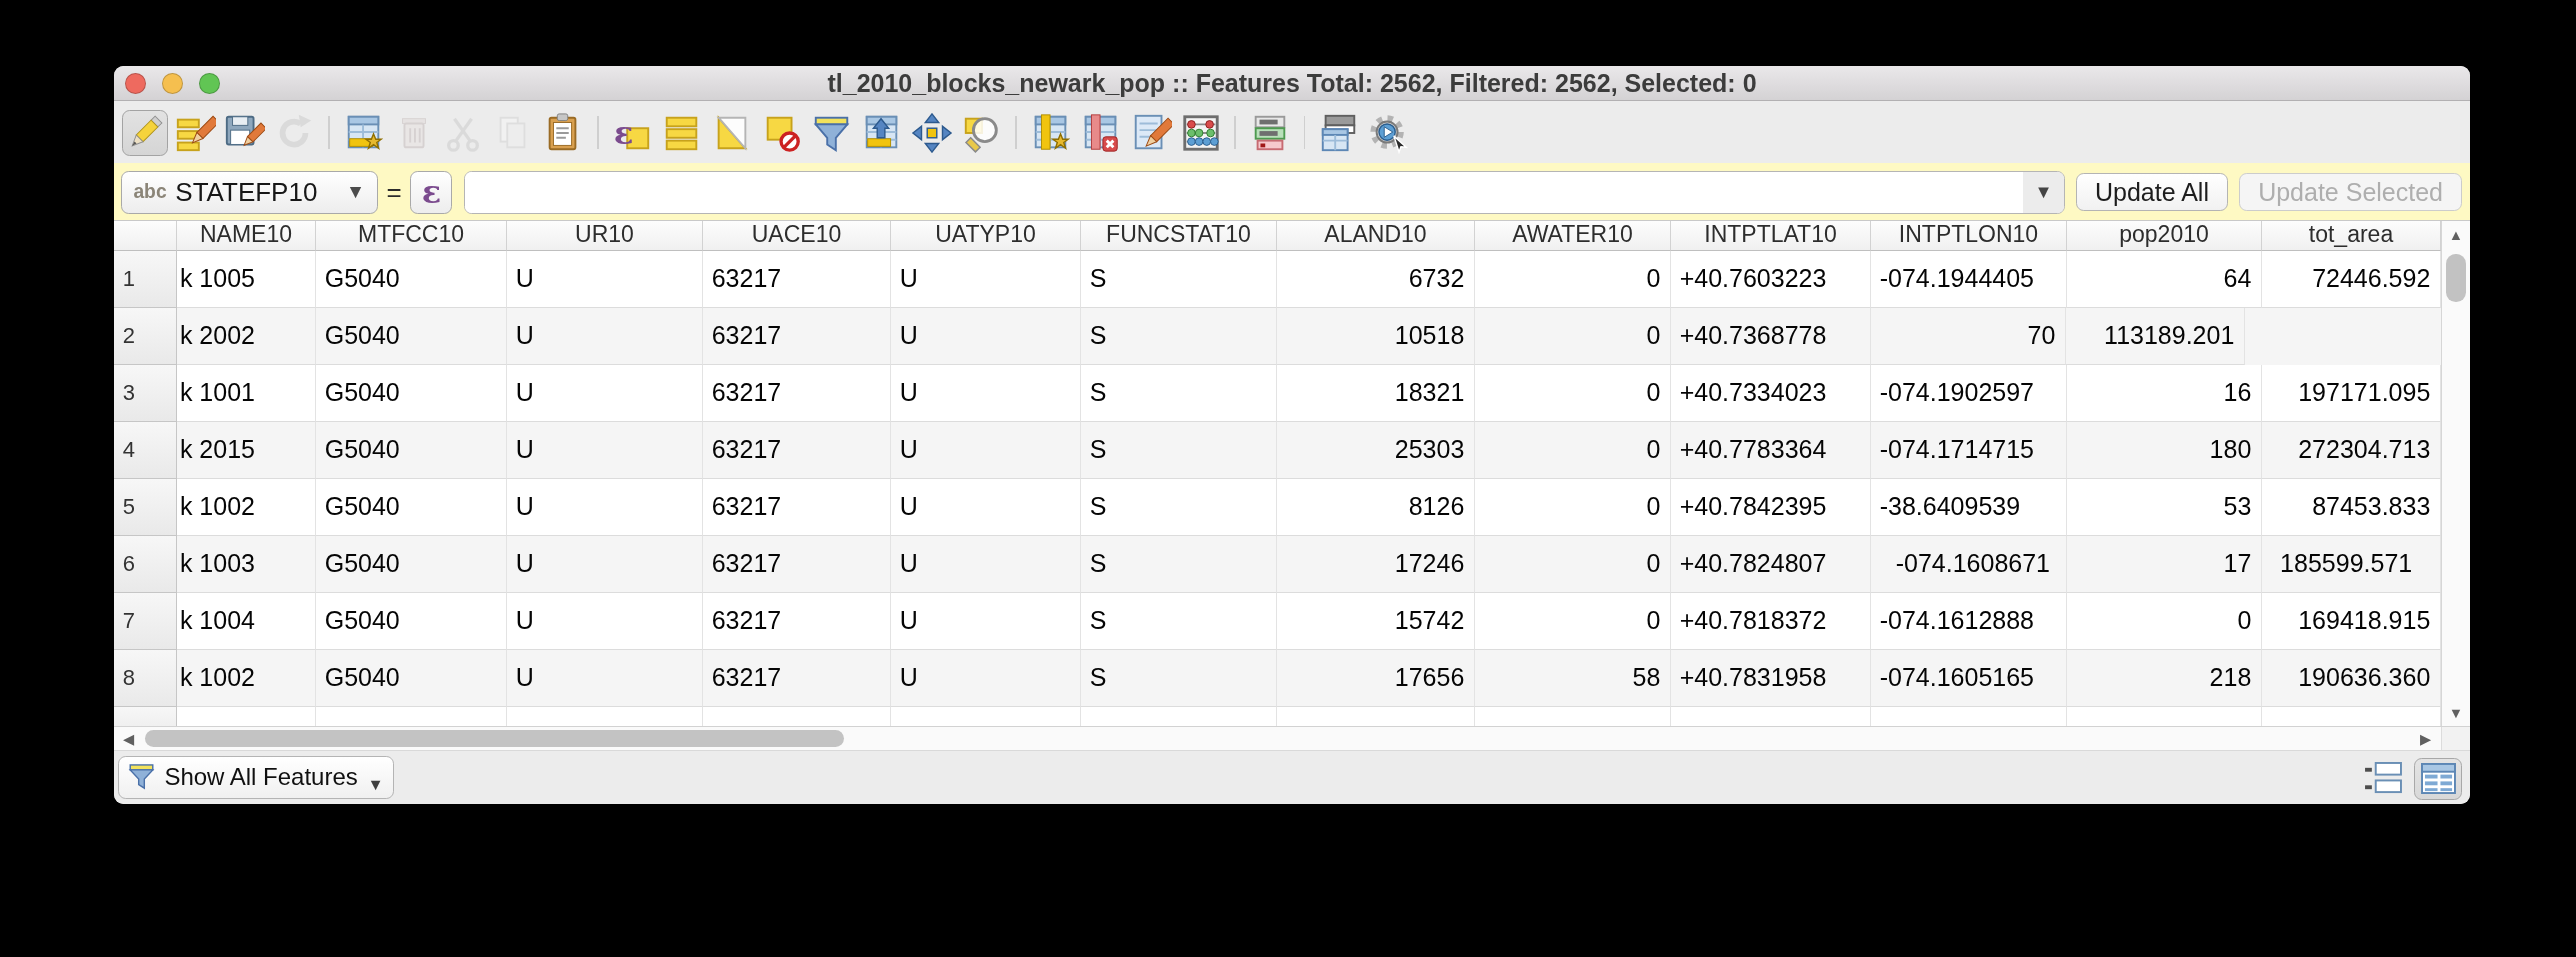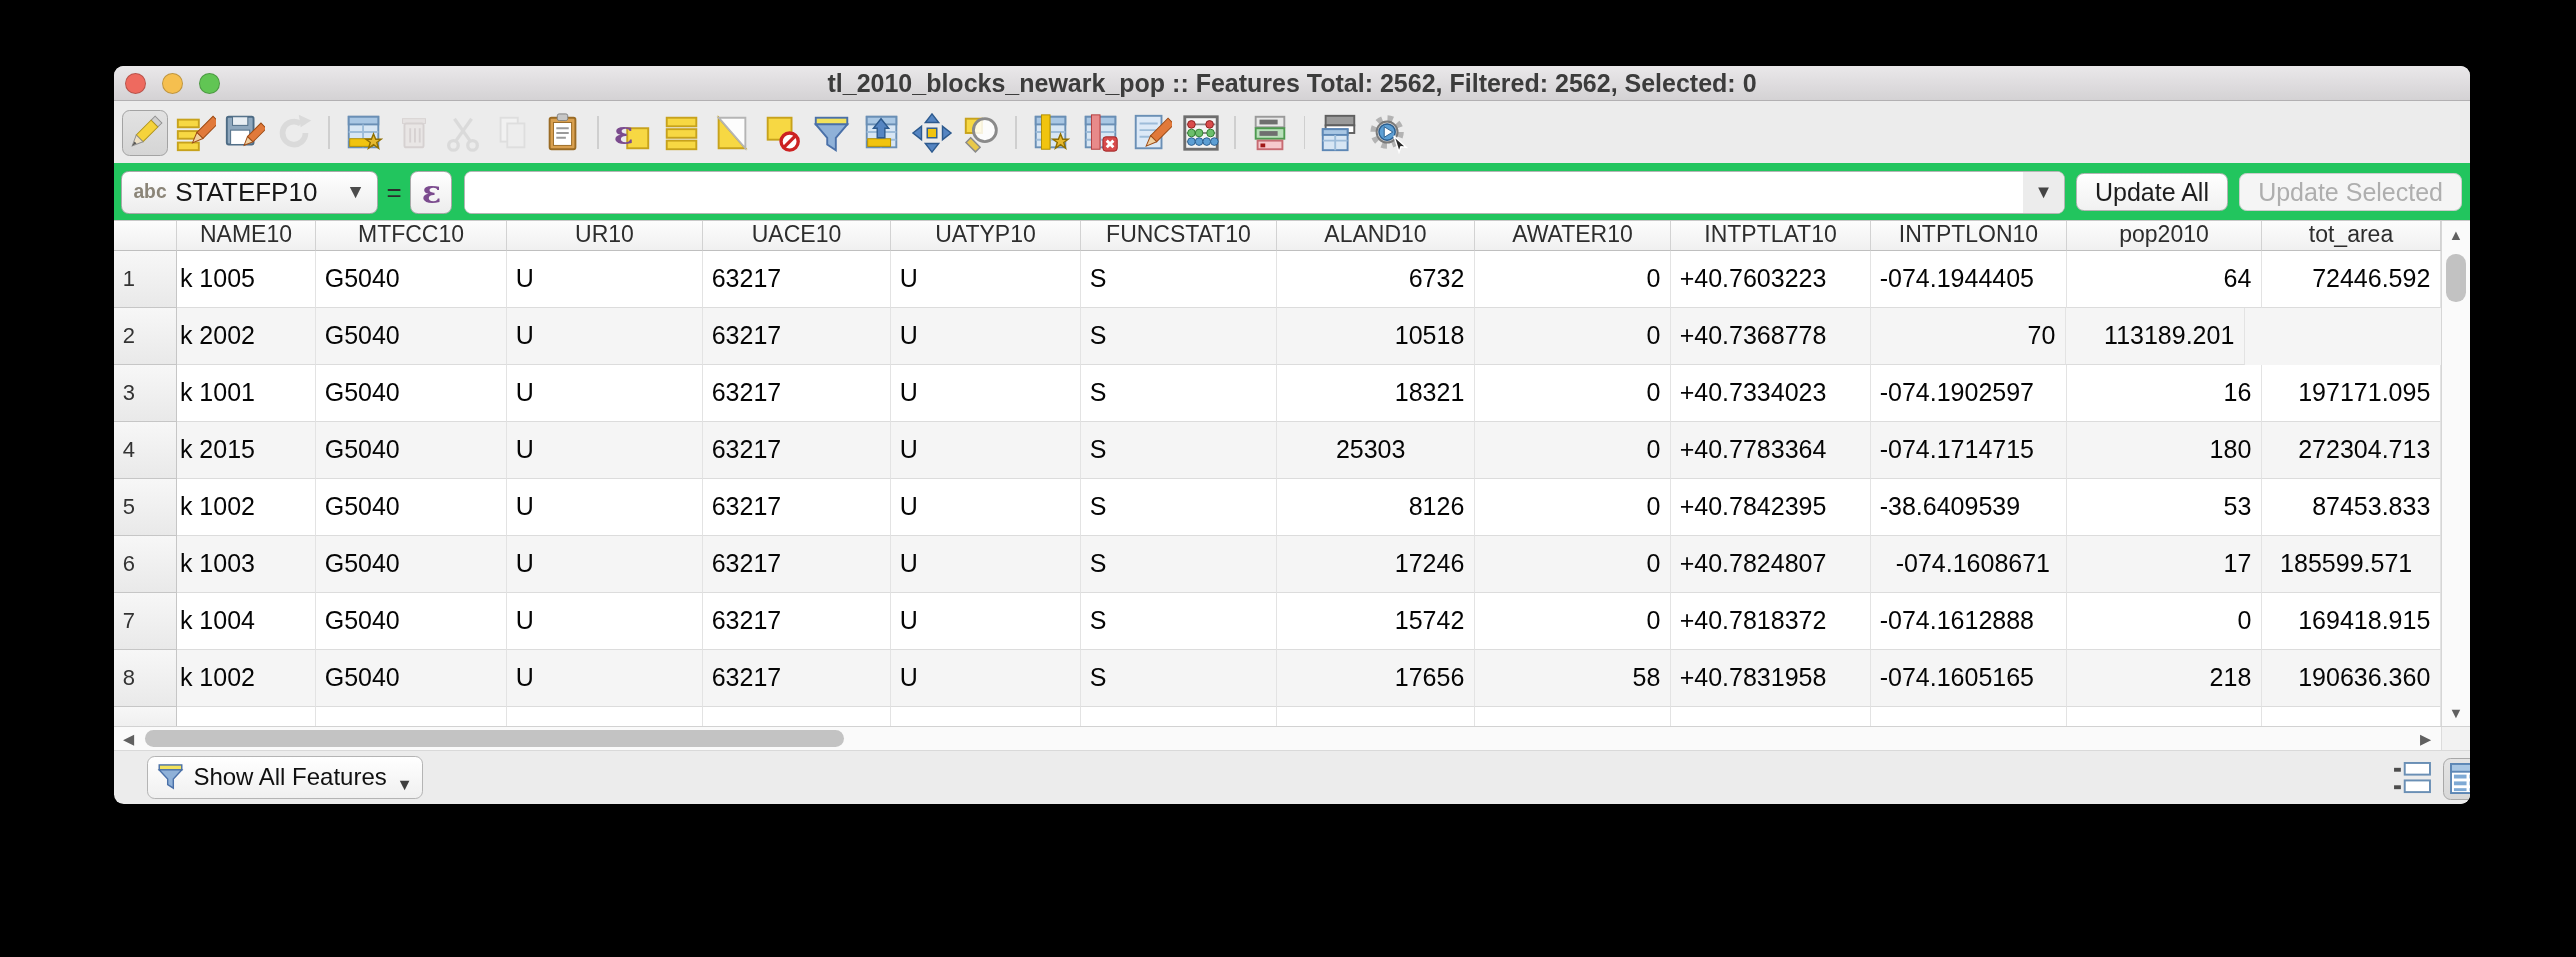--- a/index.html
+++ b/index.html
@@ -24,21 +24,21 @@
   .toolbar { position:absolute; left:0; top:36px; width:100%; height:61px;
              display:flex; align-items:center; padding-left:7.7px; gap:3.9px; background:#ececec; }
   .tbtn { width:46px; height:46px; display:flex; align-items:center; justify-content:center;
           border-radius:7.7px; flex:0 0 auto; }
   .tbtn.active { background:linear-gradient(#e2e2e2,#d5d5d5); border:1.9px solid #a3a3a3; }
   .tbtn.disabled svg { opacity:.38; filter:grayscale(55%); }
   .tsep { width:1.9px; height:33px; background:#cfcfcf; margin:0 6.8px; flex:0 0 auto; }
 
   
   .filterbar { position:absolute; left:0; top:97px; width:100%; height:58px;
-               display:flex; align-items:center; padding:0 7.7px 0 6.8px; background:#22c55e; }
+               display:flex; align-items:center; padding:0 7.7px 0 6.8px; background:#fef9c3; }
   .combo { width:257px; height:43px; border:1px solid #a9a9a9; border-radius:7.7px;
            background:linear-gradient(#ffffff,#ededed); display:flex; align-items:center;
            padding:0 11.6px; flex:0 0 auto; }
   .abcbadge { font-size:19.3px; font-weight:700; color:#8b8578; margin-right:8.7px; }
   .fieldname { font-size:26px; color:#171717; flex:1; }
   .combochev { font-size:19.3px; color:#4c4c4c; }
   .eq { font-size:26px; color:#2c2c2c; margin:0 8.7px; }
   .epsbtn { width:42px; height:43px; border:1px solid #a9a9a9; border-radius:7.7px;
             background:linear-gradient(#ffffff,#ededed); display:flex; align-items:center;
             justify-content:center; flex:0 0 auto;
@@ -89,21 +89,21 @@
   .hscroll { position:absolute; left:0; top:660px; width:2356px; height:25px;
              background:#fafafa; border-top:1px solid #d2d2d2; border-bottom:1px solid #d9d9d9; }
   .hbtn { position:absolute; top:0; width:29px; height:23px; display:flex; align-items:center;
           justify-content:center; font-size:14.5px; color:#606060; }
   .hthumb { position:absolute; left:31px; top:2.9px; width:699px; height:17.4px;
             background:#c3c3c3; border-radius:8.7px; }
   .hcorner { position:absolute; right:0; top:0; width:29px; height:23px;
              background:#f2f2f2; border-left:1px solid #dcdcdc; }
 
   
-  .bottombar { position:absolute; left:0; top:686px; width:100%; height:52px; background:#ececec;margin-left:29px; }
+  .bottombar { position:absolute; left:0; top:686px; width:100%; height:52px; background:#ececec; }
   .showall { position:absolute; left:3.9px; top:3.9px; height:43px; border:1px solid #b4b4b4;
              border-radius:7.7px; background:linear-gradient(#ffffff,#f0f0f0);
              display:flex; align-items:center; padding:0 7.7px 0 6.8px; }
   .showall .lbl { font-size:24px; color:#101010; margin:0 3.9px 0 7.7px; }
   .showall .dd { font-size:16.4px; color:#3f3f3f; align-self:flex-end; margin:0 1.9px 3.9px 5.8px; }
   .viewtoggles { position:absolute; right:7.7px; top:5.8px; display:flex; align-items:center; gap:9.7px; height:42px; }
   .formviewbtn { width:42px; height:39px; display:flex; align-items:center; justify-content:center; }
   .tableviewbtn { width:48px; height:42px; border:1.9px solid #a8a8a8; border-radius:7.7px;
                   background:linear-gradient(#e4e4e4,#d8d8d8); display:flex; align-items:center;
                   justify-content:center; }
@@ -435,21 +435,21 @@
             <div class="tcell a-right" style="width: 179px;">197171.095</div>
           </div>
           <div class="trow alt">
             <div class="rownum" style="width: 63px;">4</div>
             <div class="tcell a-left first" style="width: 139px;">k 2015</div>
             <div class="tcell a-left" style="width: 191px;">G5040</div>
             <div class="tcell a-left" style="width: 196px;">U</div>
             <div class="tcell a-left" style="width: 188px;">63217</div>
             <div class="tcell a-left" style="width: 190px;">U</div>
             <div class="tcell a-left" style="width: 196px;">S</div>
-            <div class="tcell a-right" style="width: 198px; text-align: center;">25303</div>
+            <div class="tcell a-right" style="width: 198px;">25303</div>
             <div class="tcell a-right" style="width: 196px;">0</div>
             <div class="tcell a-left" style="width: 200px;">+40.7783364</div>
             <div class="tcell a-left" style="width: 196px;">-074.1714715</div>
             <div class="tcell a-right" style="width: 195px;">180</div>
             <div class="tcell a-right" style="width: 179px;">272304.713</div>
           </div>
           <div class="trow">
             <div class="rownum" style="width: 63px;">5</div>
             <div class="tcell a-left first" style="width: 139px;">k 1002</div>
             <div class="tcell a-left" style="width: 191px;">G5040</div>

